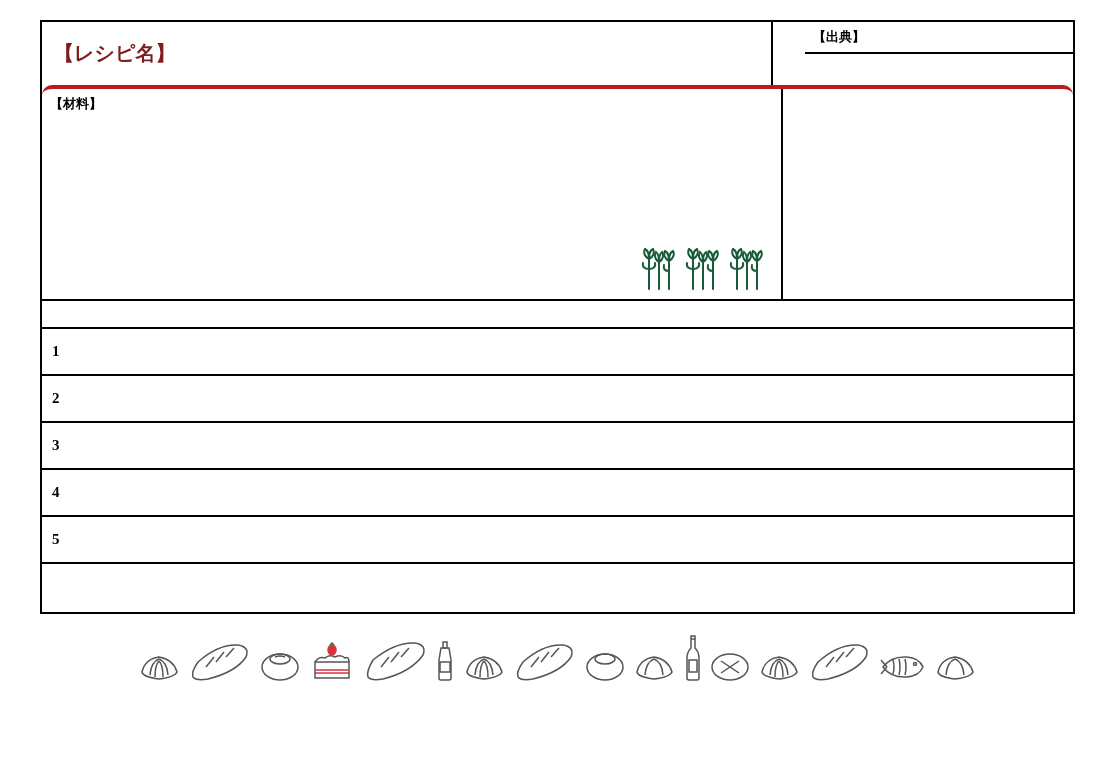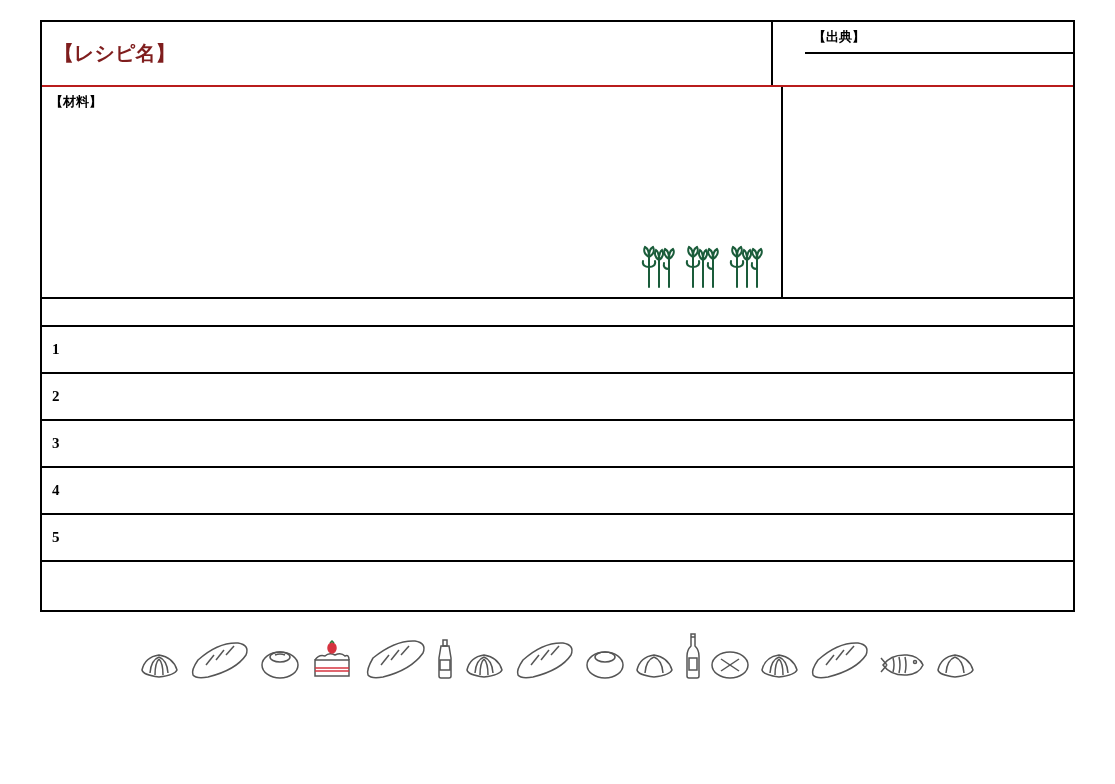--- a/index.html
+++ b/index.html
@@ -29,21 +29,21 @@
       flex-direction: column;
       margin-left: 32px;
     }
     .source-header {
       border-bottom: 2px solid #000;
       padding: 6px 8px;
       font-size: 13px;
       font-weight: bold;
     }
     .source-body { flex: 1; }
-    .ingredients-row { display: flex; border-top: 2px solid #b91c1c; }
+    .ingredients-row { display: flex; border-top: 4px solid #b91c1c; border-radius: 10px; }
     .ingredients {
       flex: 1;
       border-right: 2px solid #000;
       padding: 6px 8px 8px 8px;
       font-size: 13px;
       font-weight: bold;
       position: relative;
       height: 210px;
     }
     .sprouts {

